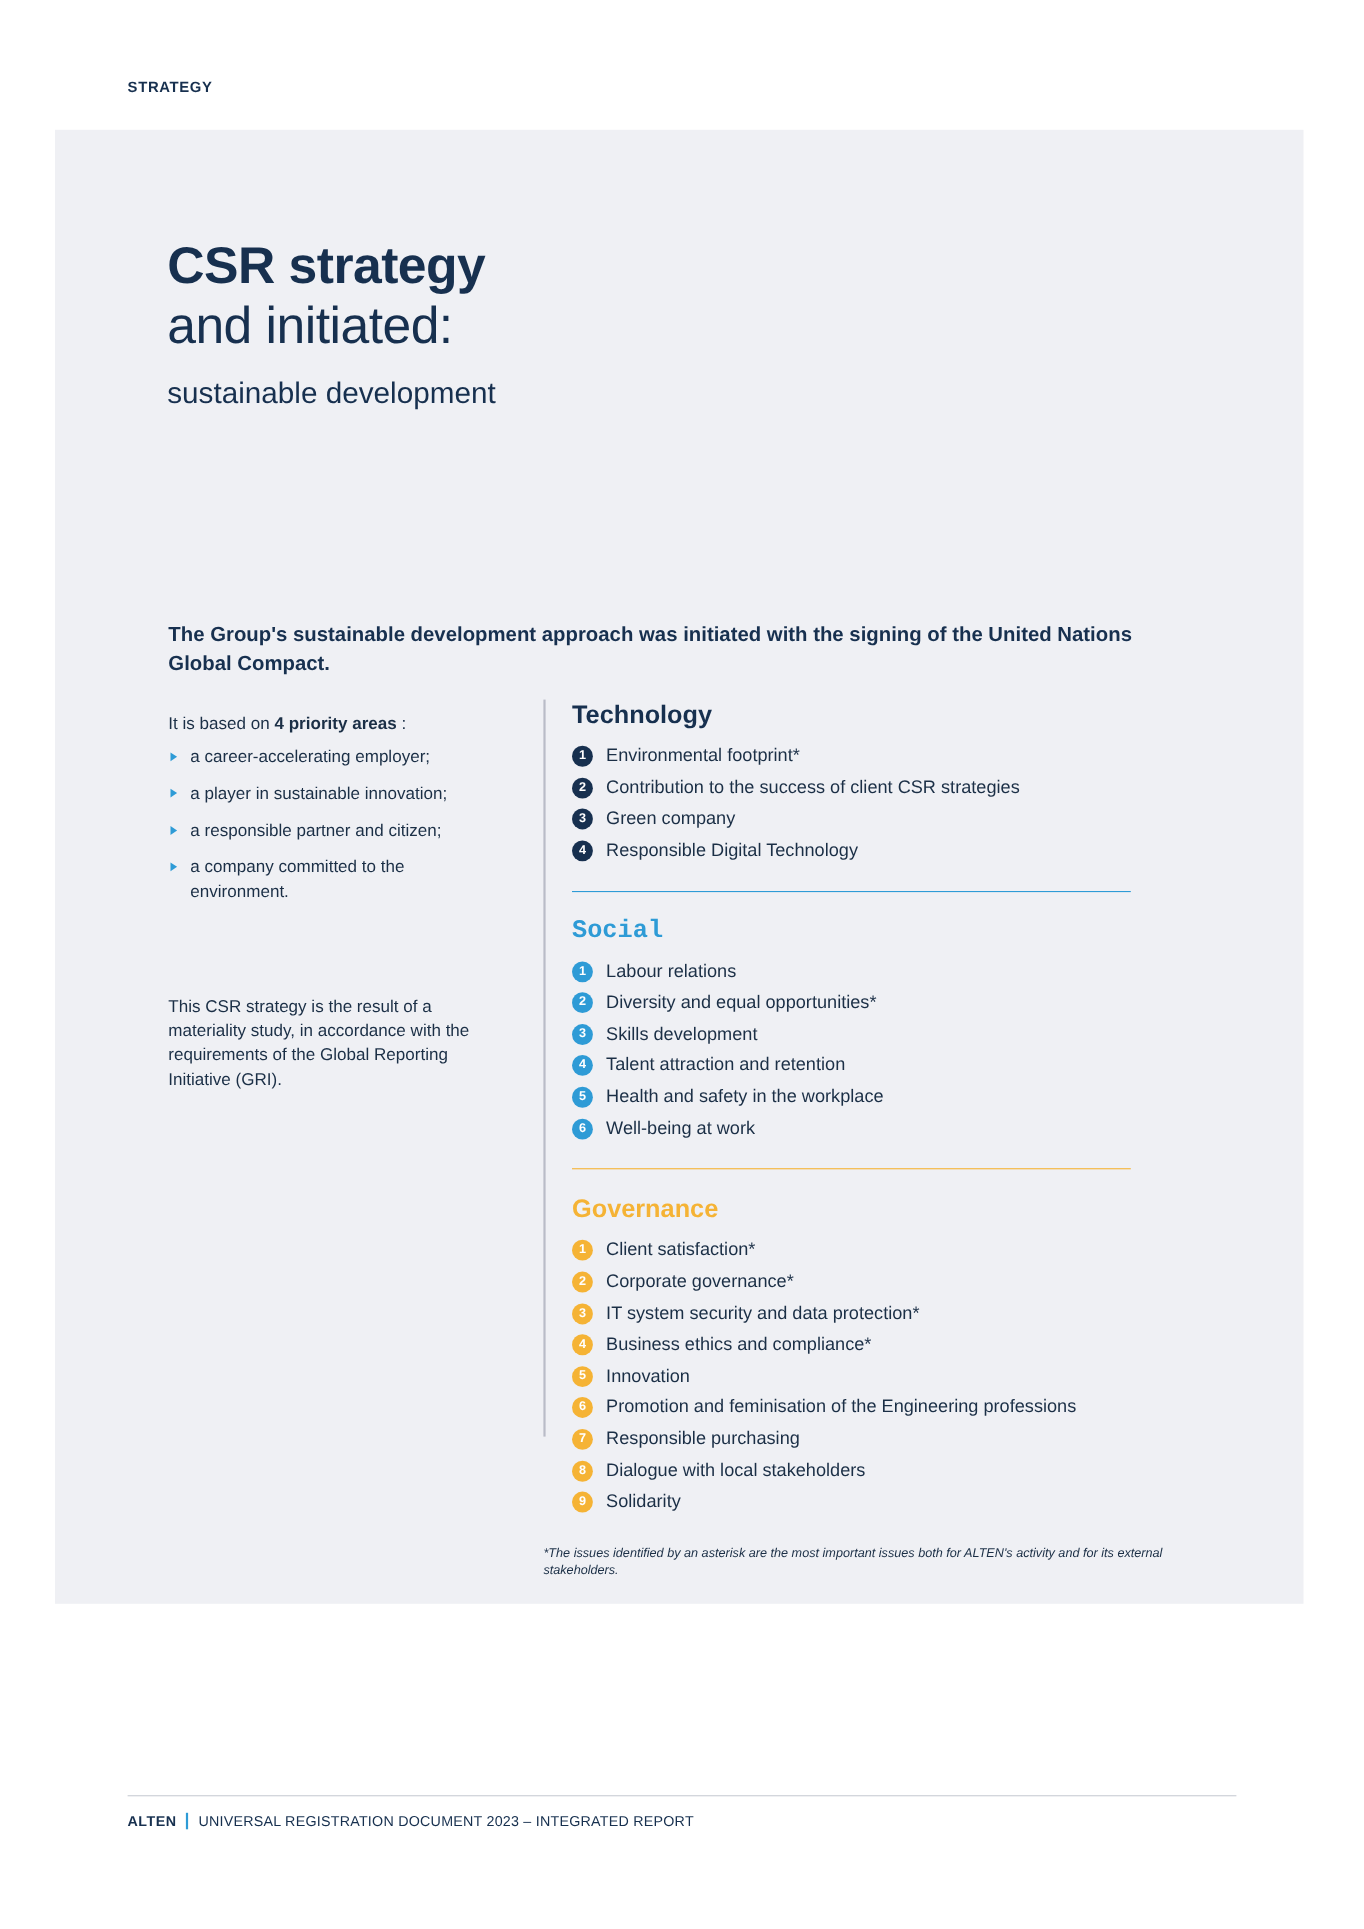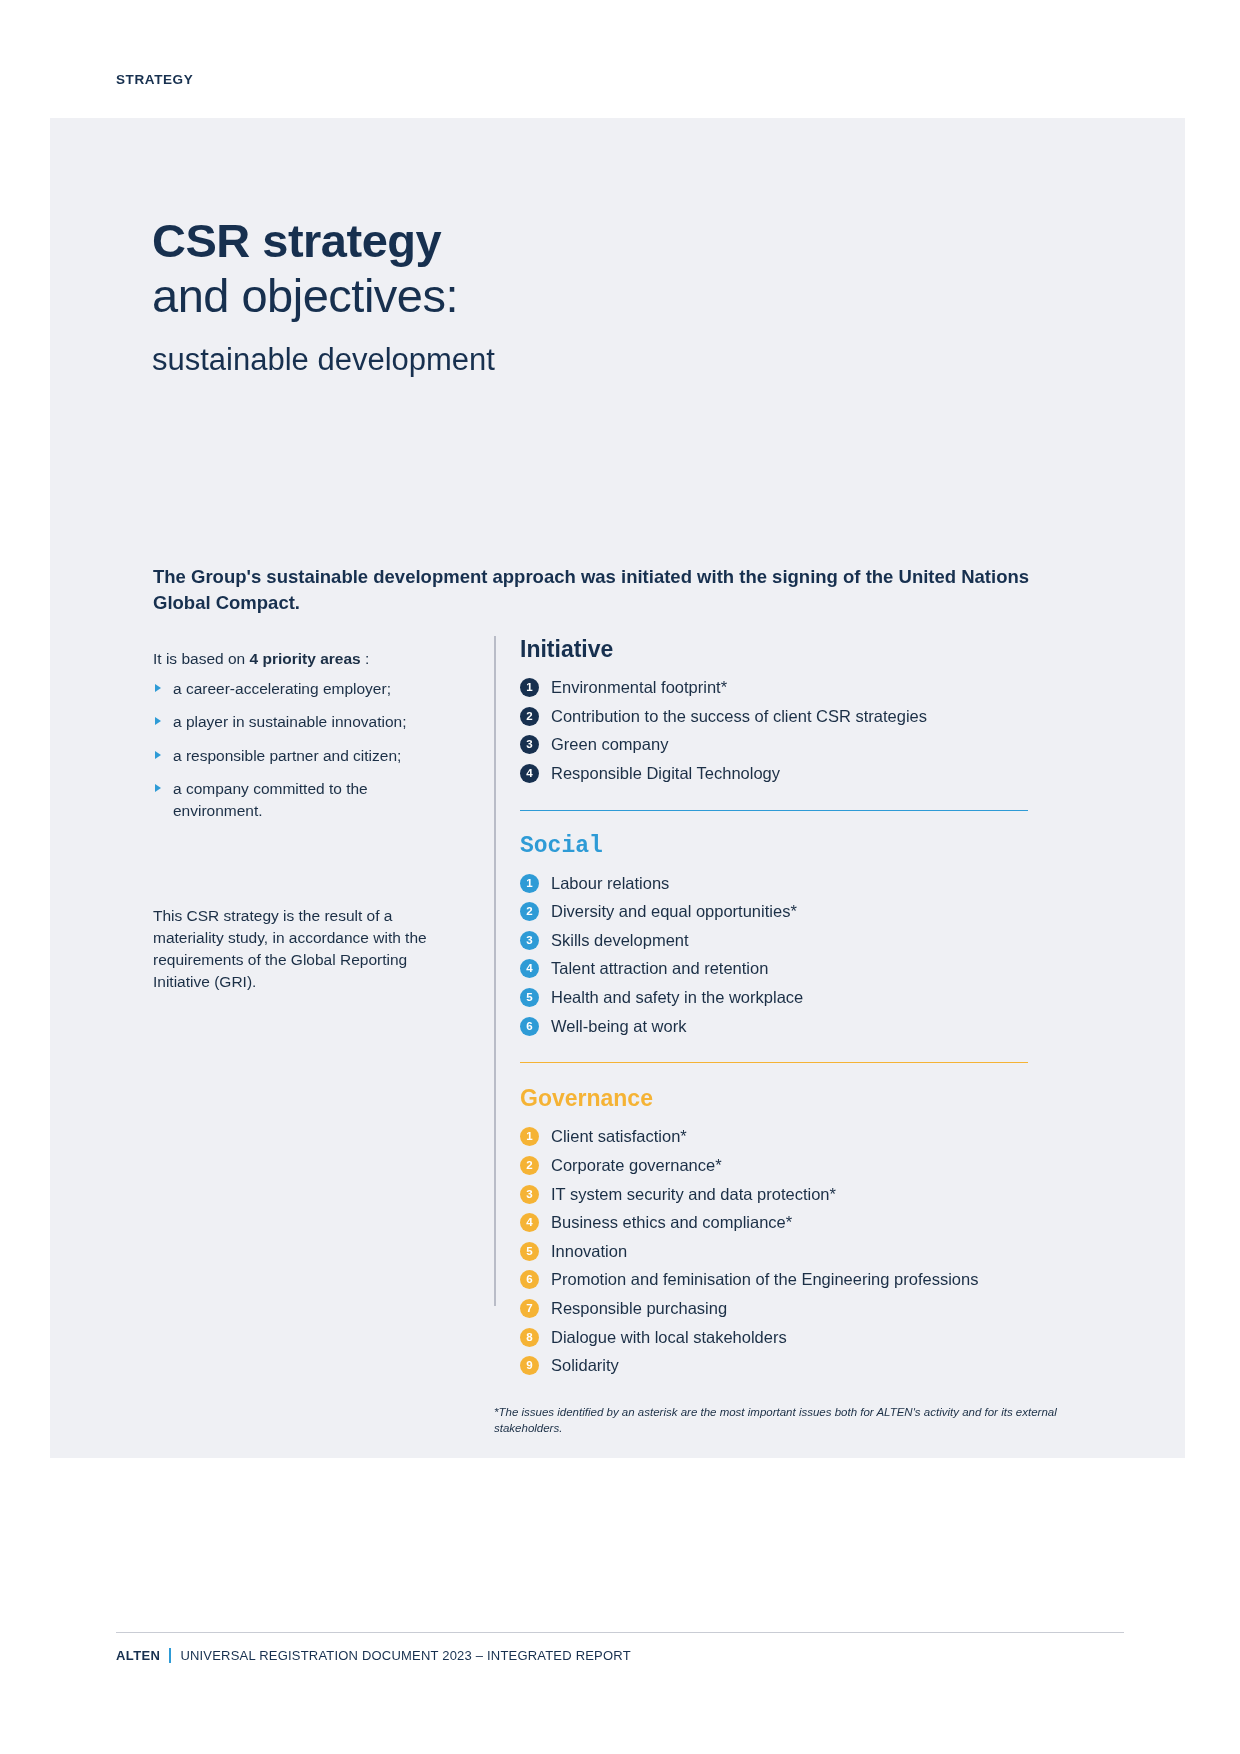--- a/index.html
+++ b/index.html
@@ -59,21 +59,21 @@
   }
   .title-line2 {
     font-size: 47px;
     font-weight: 300;
     color: #17304f;
     letter-spacing: -0.5px;
     line-height: 1.12;
     margin-top: 2px;
   }
   .title-sub {
-    font-size: 31px;
+    font-size: 27px;
     font-weight: 300;
     color: #17304f;
     line-height: 1.28;
     margin-top: 18px;
   }
 
   
   .lead {
     position: absolute;
     left: 153px;
@@ -226,21 +226,21 @@
 <body>
 
 <div class="page">
 
   <div class="header-label">STRATEGY</div>
 
   <div class="panel"></div>
 
   <div class="title-block">
     <div class="title-line1">CSR strategy</div>
-    <div class="title-line2">and objectives:</div>
+    <div class="title-line2">and initiated:</div>
     <div class="title-sub">
       <div>sustainable development</div>
     </div>
   </div>
 
   <div class="lead">The Group's sustainable development approach was initiated with the signing of the United Nations Global Compact.</div>
 
   <div class="left-col">
     <div class="left-intro">
       <span>It is based on </span><b>4 priority areas</b><span> :</span>
@@ -253,21 +253,21 @@
     </ul>
   </div>
 
   <div class="left-note">This CSR strategy is the result of a materiality study, in accordance with the requirements of the Global Reporting Initiative (GRI).</div>
 
   <div class="vrule"></div>
 
   <div class="right-col">
 
     <div class="section sec-env">
-      <div class="section-title">Initiative</div>
+      <div class="section-title">Technology</div>
       <ul class="items">
         <li>
             <span class="num">1</span>
             <span>Environmental footprint*</span>
           </li>
         <li>
             <span class="num">2</span>
             <span>Contribution to the success of client CSR strategies</span>
           </li>
         <li>

